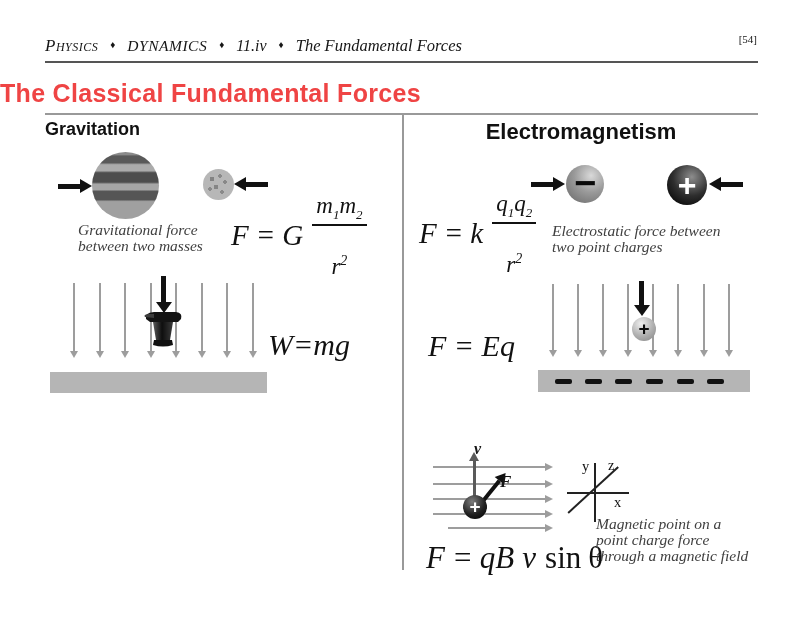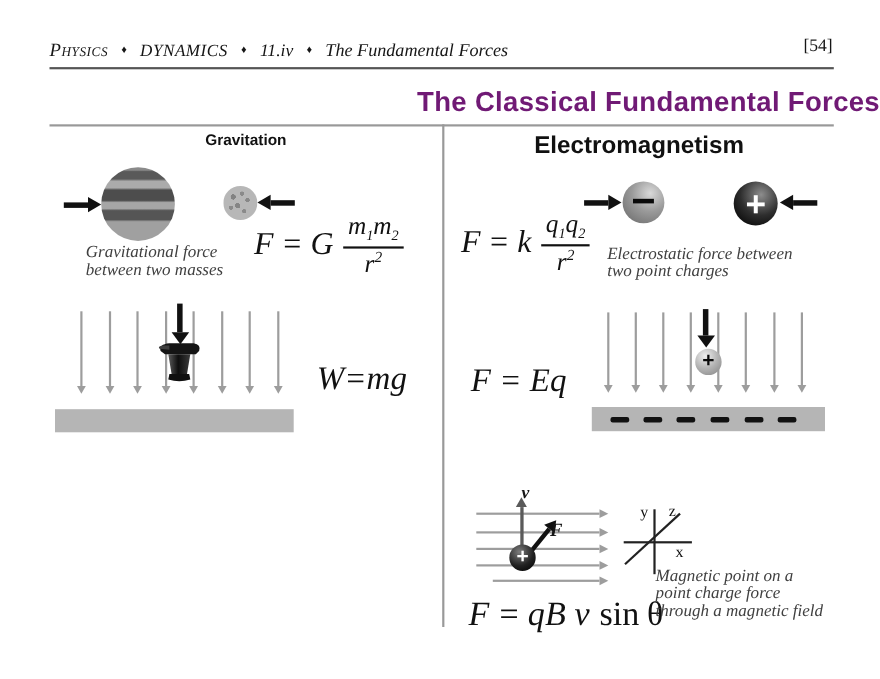--- a/index.html
+++ b/index.html
@@ -36,21 +36,21 @@
   .varr::after{content:"";position:absolute;bottom:100%;left:50%;transform:translateX(-50%);
     border-left:5px solid transparent;border-right:5px solid transparent;border-bottom:9px solid #5a5a5a;}
   
   .darr{position:absolute;height:4px;background:#111;transform-origin:left center;}
   .darr::after{content:"";position:absolute;left:100%;top:50%;transform:translateY(-50%);
     border-top:6px solid transparent;border-bottom:6px solid transparent;border-left:10px solid #111;}
   
   .formula{position:absolute;font-family:"Liberation Serif",serif;font-style:italic;
            font-size:29px;color:#111;display:flex;align-items:center;white-space:pre;}
   .formula .sp{margin:0 7px;}
-  .frac{display:inline-flex;flex-direction:column;align-items:center;line-height:1;margin-left:9px;}
+  .frac{display:inline-flex;flex-direction:column;align-items:center;line-height:1;margin-left:9px;gap:26px;}
   .frac .num{font-size:23px;padding:0 4px 3px;border-bottom:2px solid #111;}
   .frac .den{font-size:23px;padding-top:2px;}
   sub{font-size:13px;}
   sup{font-size:14px;}
   .axline{position:absolute;background:#222;}
   .axlabel{position:absolute;font-family:"Liberation Serif",serif;font-size:14.5px;color:#111;}
   .dash{position:absolute;top:9px;width:17px;height:4.5px;background:#111;border-radius:2px;}
 </style>
 </head>
 <body>
@@ -59,28 +59,28 @@
 
   <div class="abs" style="left:45px;top:36px;display:flex;align-items:baseline;font-style:italic;">
     <span class="serif-it" style="font-size:17px;font-variant:small-caps;letter-spacing:0.5px;">Physics</span>
     <span style="font-size:10px;font-style:normal;margin:0 12px;position:relative;top:-3px;">♦</span>
     <span class="serif-it" style="font-size:15.5px;letter-spacing:0.5px;">DYNAMICS</span>
     <span style="font-size:10px;font-style:normal;margin:0 12px;position:relative;top:-3px;">♦</span>
     <span class="serif-it" style="font-size:16px;">11.iv</span>
     <span style="font-size:10px;font-style:normal;margin:0 12px;position:relative;top:-3px;">♦</span>
     <span class="serif-it" style="font-size:16.5px;">The Fundamental Forces</span>
   </div>
-  <div class="abs" style="right:43px;top:33px;font-size:16px;text-align:right;">[54]</div>
+  <div class="abs" style="right:43px;top:33px;font-size:11px;text-align:right;">[54]</div>
   <div class="hrule" style="top:61px;height:2px;background:#555;"></div>
 
-  <div class="abs sans-b" style="left:0;top:79px;width:800px;text-align:right;font-size:25px;letter-spacing:0.3px;color:#701a75;">The Classical Fundamental Forces</div>
+  <div class="abs sans-b" style="left:0;top:79px;width:800px;text-align:left;font-size:25px;letter-spacing:0.3px;color:#ef4444;">The Classical Fundamental Forces</div>
   <div class="hrule" style="top:113px;height:2px;background:#999;"></div>
   <div class="abs" style="left:402px;top:113px;width:2px;height:457px;background:#999;"></div>
 
-  <div class="abs sans-b" style="left:45px;top:119px;width:357px;text-align:center;font-size:14px;color:#111;">Gravitation</div>
+  <div class="abs sans-b" style="left:45px;top:119px;width:357px;font-size:18px;color:#111;">Gravitation</div>
 
   <div class="abs circle" style="left:92px;top:152px;width:67px;height:67px;
               background:linear-gradient(180deg,#8a8a8a 0%,#8a8a8a 4%,#595959 6%,#595959 16%,#ababab 19%,#ababab 28%,#4d4d4d 31%,#4d4d4d 45%,#a6a6a6 48%,#a6a6a6 56%,#555555 59%,#555555 71%,#a0a0a0 74%,#a0a0a0 100%);"></div>
 
   <div class="abs circle" style="left:203px;top:169px;width:31px;height:31px;background-color:#b7b7b7;
               background-image:
                 radial-gradient(circle 2.5px at 9px 10px,#828282 95%,transparent 100%),
                 radial-gradient(circle 2px at 17px 7px,#8a8a8a 95%,transparent 100%),
                 radial-gradient(circle 2px at 22px 13px,#888888 95%,transparent 100%),
                 radial-gradient(circle 2.5px at 13px 18px,#858585 95%,transparent 100%),
@@ -121,21 +121,21 @@
           <stop offset="0.45" stop-color="#0e0e0e"></stop>
           <stop offset="1" stop-color="#3a3a3a"></stop>
       </linearGradient>
     </defs>
     <path d="M4 10 Q2 4 12 3 L34 3 Q41 4 39 10 L36 13 L8 13 Z" fill="#141414"></path>
     <path d="M3 8 Q1 6 6 5 L12 5 L12 9 Z" fill="#3d3d3d"></path>
     <path d="M11 13 L31 13 L28 31 L14 31 Z" fill="url(#wg)"></path>
     <path d="M12 31 L30 31 L31 36 Q21 39 11 36 Z" fill="#101010"></path>
   </svg>
 
-  <div class="formula" style="left:288px;top:328px;font-size:30px;">W=mg</div>
+  <div class="formula" style="left:268px;top:328px;font-size:30px;">W=mg</div>
 
   <div class="abs" style="left:50px;top:372px;width:217px;height:21px;background:#b5b5b5;"></div>
 
 
   <div class="abs sans-b" style="left:404px;top:119px;width:354px;text-align:center;font-size:22px;color:#111;">Electromagnetism</div>
 
   <div class="abs circle" style="left:566px;top:165px;width:38px;height:38px;display:flex;align-items:center;justify-content:center;
               background:radial-gradient(circle at 66% 28%,#d9d9d9 0%,#9a9a9a 45%,#6f6f6f 90%);">
     <span class="sans-b" style="font-size:38px;color:#0a0a0a;line-height:0;position:relative;top:-1px;">−</span>
   </div>

